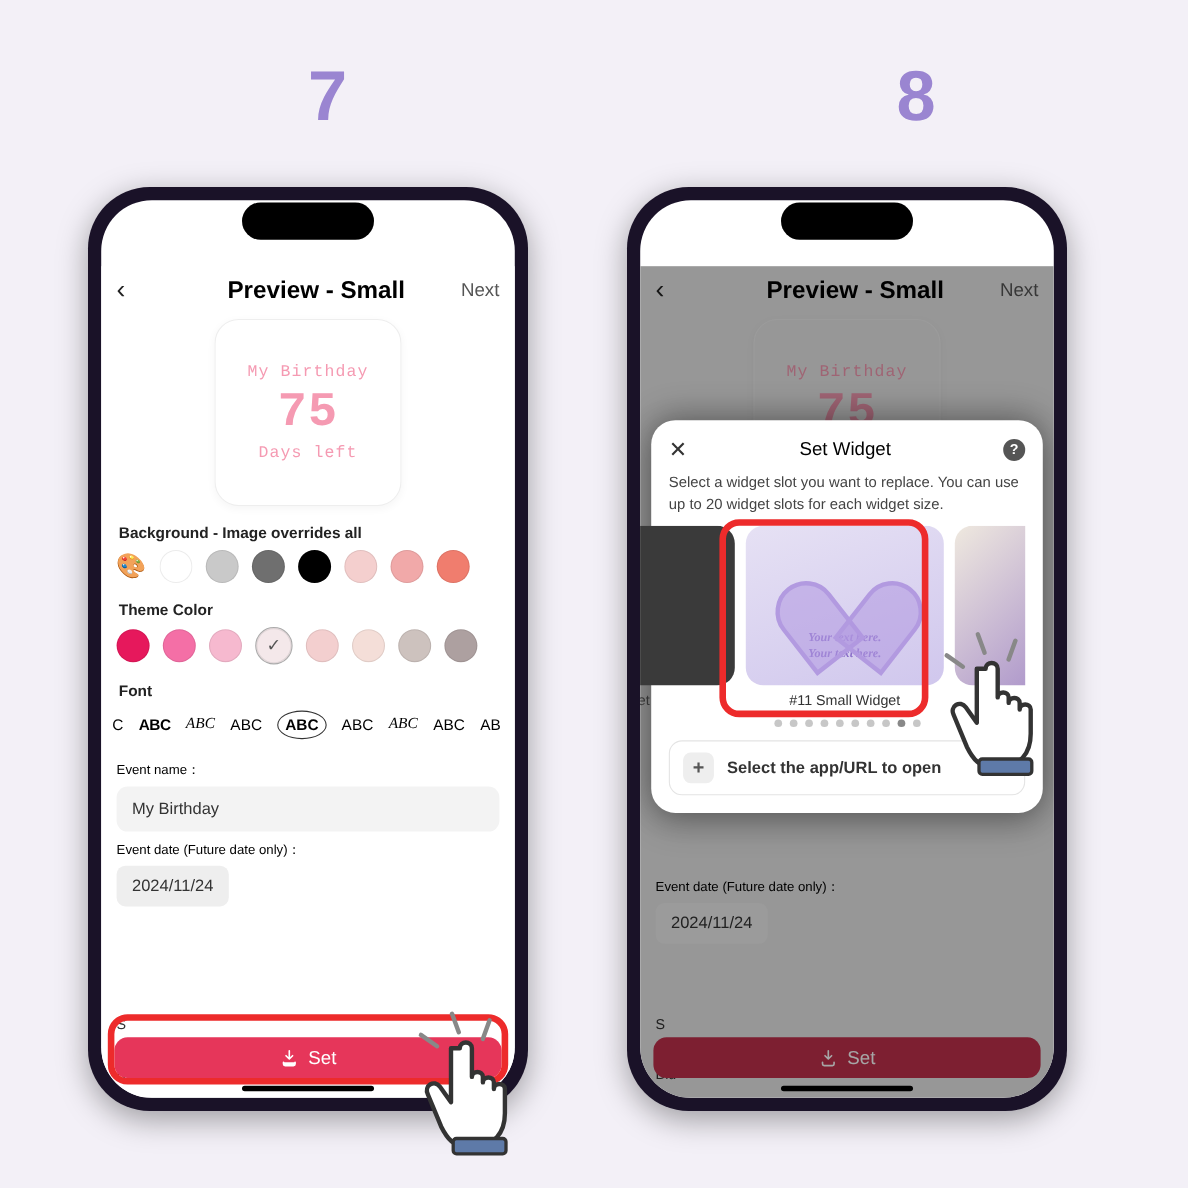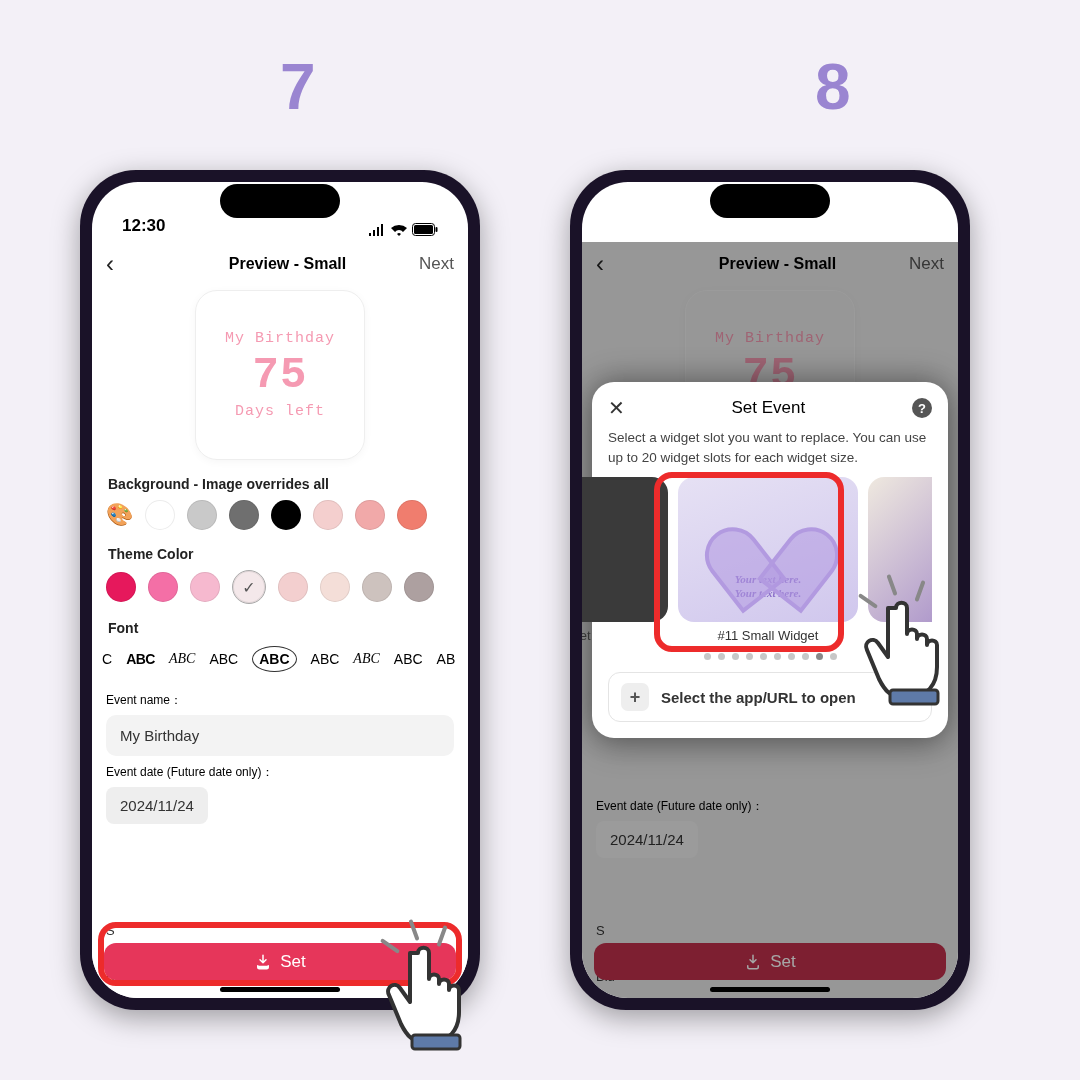--- a/index.html
+++ b/index.html
@@ -75,21 +75,21 @@
     top: 60px; left: 0; right: 0; bottom: 0;
     background:#fff;
     overflow:hidden;
   }
 
   .nav {
     display:flex; align-items:center; justify-content:space-between;
     padding: 8px 14px 8px 8px;
     font-size: 17px;
   }
-  .nav-title { font-weight:700; font-size:16px;padding-left:36px; }
+  .nav-title { font-weight:700; font-size:22px;padding-left:36px; }
   .nav-next { color:#555; }
   .chev { font-size:24px; color:#222; padding:0 6px; }
 
   .preview-card {
     width: 170px; height: 170px;
     margin: 4px auto 10px;
     border:1px solid #eee;
     border-radius: 22px;
     display:flex; flex-direction:column;
     align-items:center; justify-content:center;
@@ -267,36 +267,20 @@
 </style>
 </head>
 <body>
 
 <div class="step-num step-7">7</div>
 <div class="step-num step-8">8</div>
 
 <div class="phone phone-left">
   <div class="notch"></div>
   <div class="screen">
-    <div class="statusbar">
-      <span>12:30</span>
-      <span class="status-icons">
-        <svg width="18" height="12" viewBox="0 0 18 12">
-            <path fill="#000" d="M1 9h2v3H1zM5 6h2v6H5zM9 3h2v9H9zM13 0h2v12h-2z"></path>
-          </svg>
-        <svg width="18" height="12" viewBox="0 0 18 12">
-            <path fill="#000" d="M9 12l-2-2a3 3 0 014 0zm-4-4l-2-2a8 8 0 0112 0l-2 2a5 5 0 00-8 0zM1 4a12 12 0 0116 0l-2 2a9 9 0 00-12 0z"></path>
-          </svg>
-        <svg width="26" height="13" viewBox="0 0 26 13">
-            <rect x="0.5" y="0.5" width="22" height="12" rx="3" fill="none" stroke="#000"></rect>
-            <rect x="2" y="2" width="19" height="9" rx="1.5" fill="#000"></rect>
-            <rect x="23.5" y="4" width="2" height="5" rx="1" fill="#000"></rect>
-          </svg>
-      </span>
-    </div>
     <div class="screen-body">
       <div class="nav">
         <span class="chev">‹</span>
         <span class="nav-title">Preview - Small</span>
         <span class="nav-next">Next</span>
       </div>
 
       <div class="preview-card">
         <div class="pix pix-title">My Birthday</div>
         <div class="pix pix-big">75</div>
@@ -411,21 +395,21 @@
             <path d="M12 3v10m0 0l-4-4m4 4l4-4M5 17v2a2 2 0 002 2h10a2 2 0 002-2v-2" stroke="#fff" stroke-width="2" stroke-linecap="round" stroke-linejoin="round" fill="none"></path>
           </svg>
         <span>Set</span>
       </div>
       <div class="home-indicator"></div>
     </div>
 
     <div class="sheet">
       <div class="sheet-header">
         <span class="sheet-x">✕</span>
-        <span class="sheet-title">Set Event</span>
+        <span class="sheet-title">Set Widget</span>
         <span class="sheet-help">?</span>
       </div>
       <div class="sheet-desc">Select a widget slot you want to replace. You can use up to 20 widget slots for each widget size.</div>
 
       <div class="slot-row offset">
         <div class="slot">
           <div class="slot-thumb dark"></div>
           <div class="slot-label">dget</div>
         </div>
         <div class="slot">

